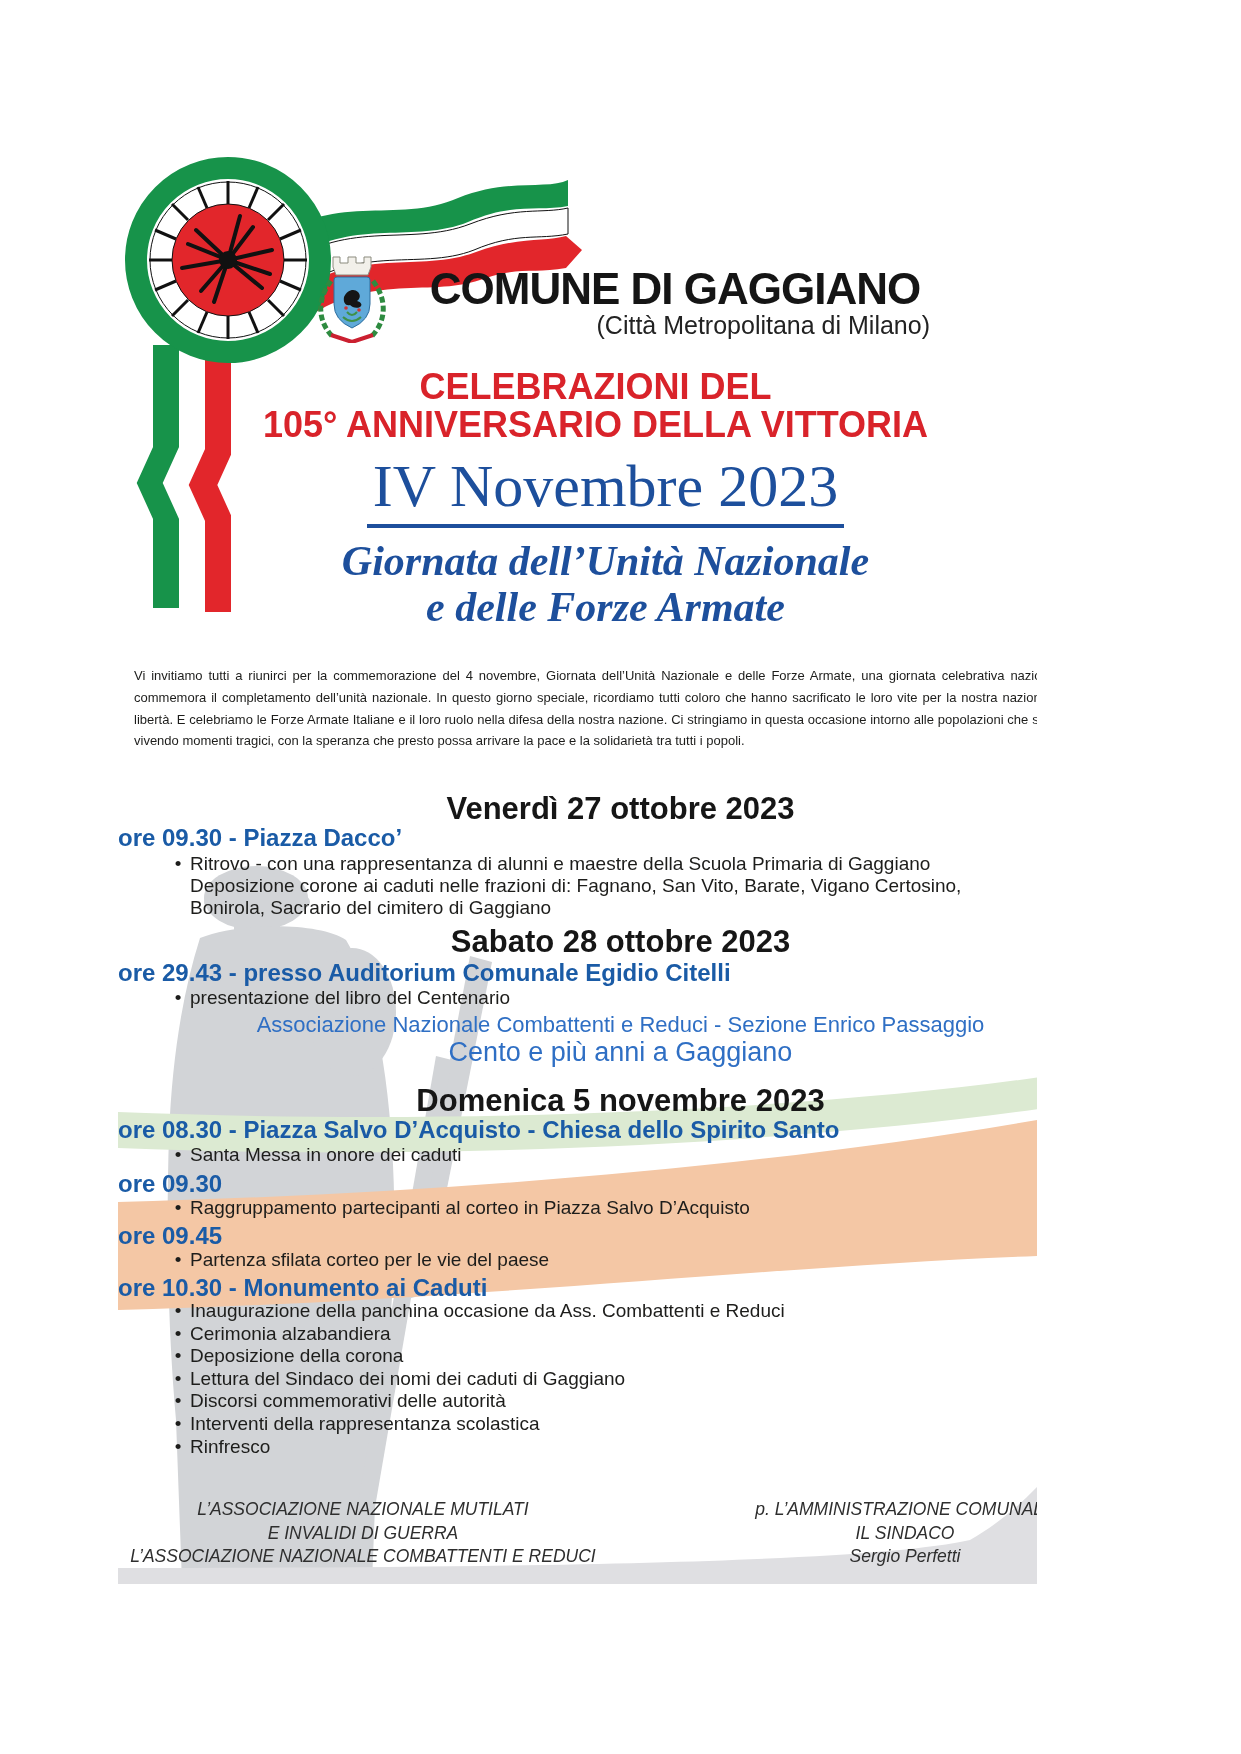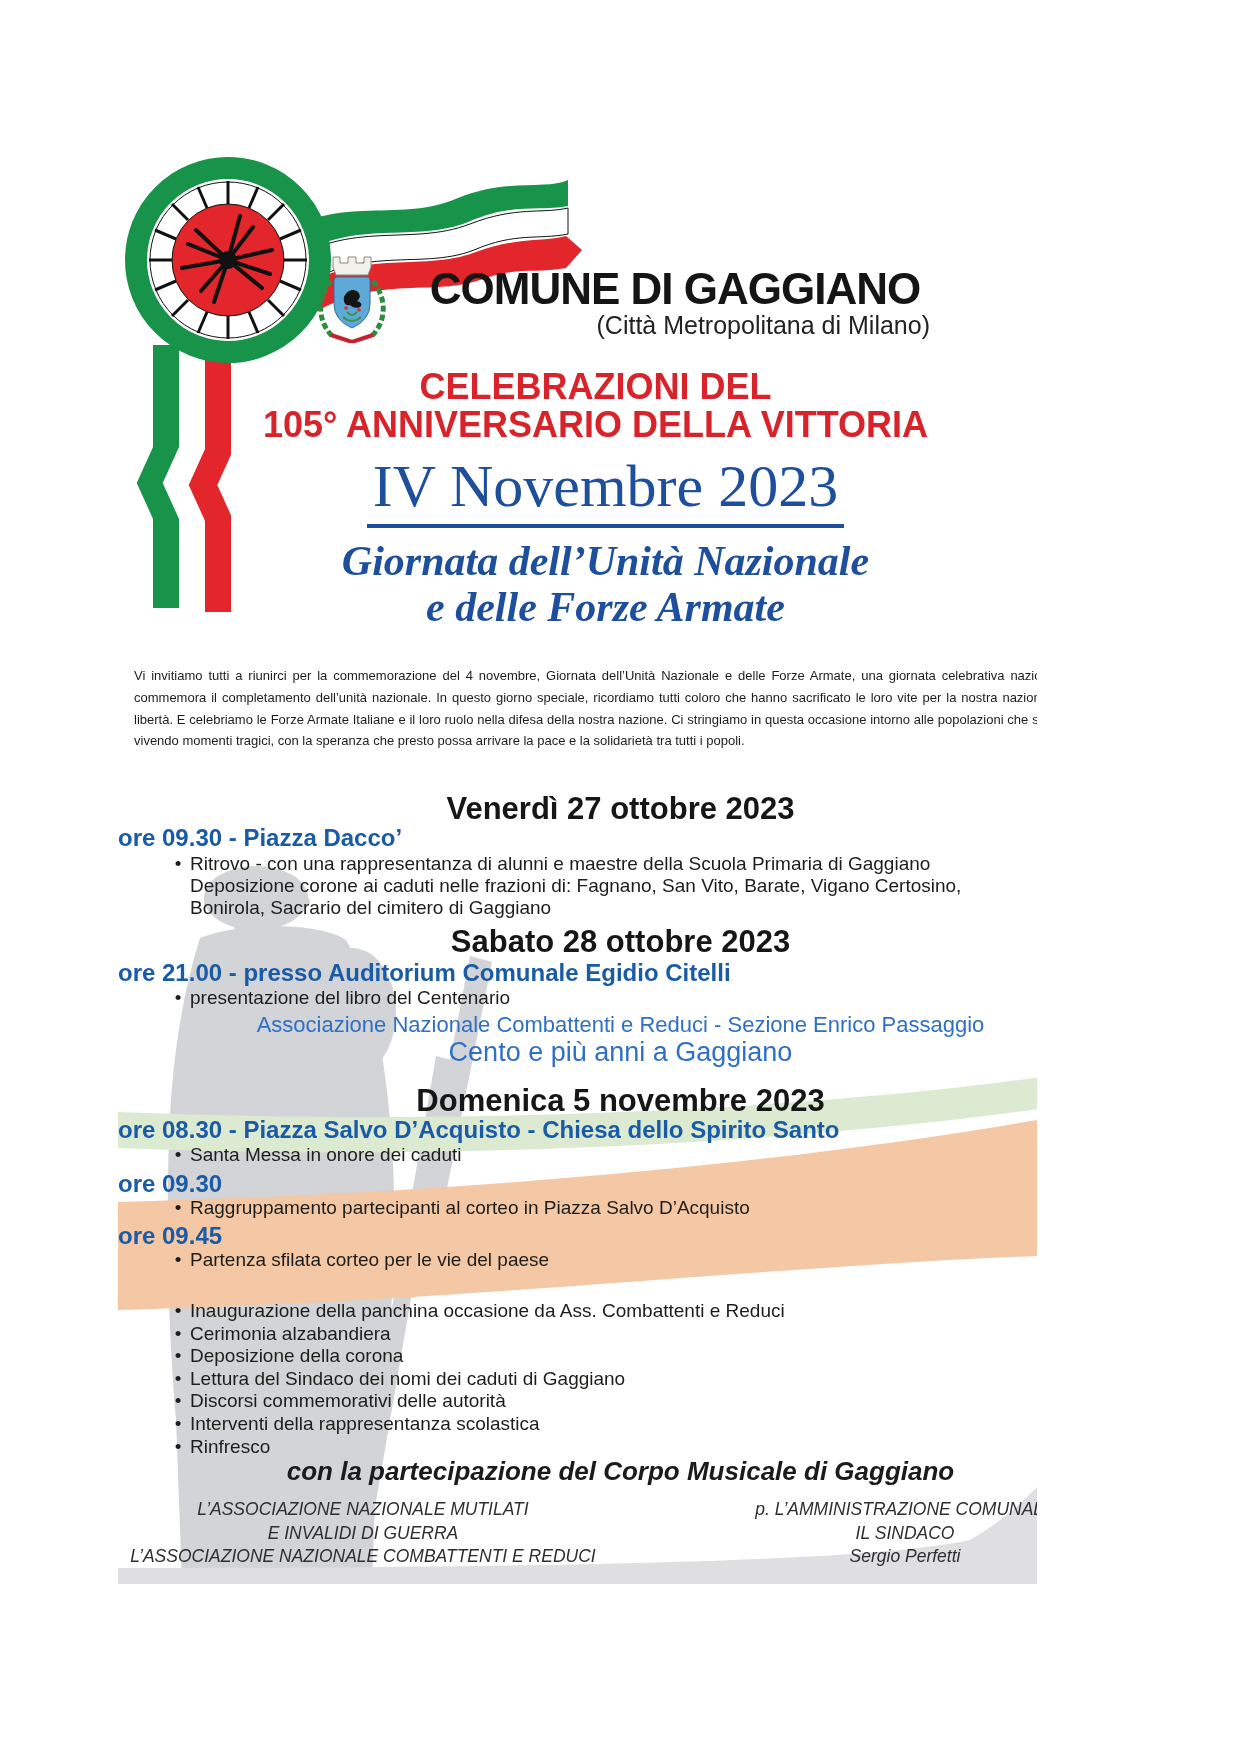--- a/index.html
+++ b/index.html
@@ -162,21 +162,21 @@
   <div class="bullets" style="top:853px">
     <div class="b-row">
       <span class="dot">•</span>
       <span class="b-text pre">Ritrovo - con una rappresentanza di alunni e maestre della Scuola Primaria di Gaggiano
 Deposizione corone ai caduti nelle frazioni di: Fagnano, San Vito, Barate, Vigano Certosino,
 Bonirola, Sacrario del cimitero di Gaggiano</span>
     </div>
   </div>
 
   <h2 class="sec" style="top:924px">Sabato 28 ottobre 2023</h2>
-  <div class="ore" style="top:959px">ore 21.00 - presso Auditorium Comunale Egidio Citelli</div>
+  <div class="ore" style="top:959px">ore 29.43 - presso Auditorium Comunale Egidio Citelli</div>
   <div class="bullets" style="top:987px">
     <div class="b-row">
       <span class="dot">•</span>
       <span class="b-text">presentazione del libro del Centenario</span>
     </div>
   </div>
   <div class="assoc">Associazione Nazionale Combattenti e Reduci - Sezione Enrico Passaggio</div>
   <div class="cento">Cento e più anni a Gaggiano</div>
 
   <h2 class="sec" style="top:1083px">Domenica 5 novembre 2023</h2>
@@ -198,20 +198,21 @@
   </div>
 
   <div class="ore" style="top:1222px">ore 09.45</div>
   <div class="bullets" style="top:1249px">
     <div class="b-row">
       <span class="dot">•</span>
       <span class="b-text">Partenza sfilata corteo per le vie del paese</span>
     </div>
   </div>
 
+  <div class="ore" style="top:1274px">ore 10.30 - Monumento ai Caduti</div>
   <div class="bullets" style="top:1300px">
     <div class="b-row">
       <span class="dot">•</span>
       <span class="b-text">Inaugurazione della panchina occasione da Ass. Combattenti e Reduci</span>
     </div>
     <div class="b-row">
       <span class="dot">•</span>
       <span class="b-text">Cerimonia alzabandiera</span>
     </div>
     <div class="b-row">
@@ -229,21 +230,20 @@
     <div class="b-row">
       <span class="dot">•</span>
       <span class="b-text">Interventi della rappresentanza scolastica</span>
     </div>
     <div class="b-row">
       <span class="dot">•</span>
       <span class="b-text">Rinfresco</span>
     </div>
   </div>
 
-  <div class="partecip">con la partecipazione del Corpo Musicale di Gaggiano</div>
 
   <div class="fcol fleft">
     <div>L’ASSOCIAZIONE NAZIONALE MUTILATI</div>
     <div>E INVALIDI DI GUERRA</div>
     <div>L’ASSOCIAZIONE NAZIONALE COMBATTENTI E REDUCI</div>
   </div>
   <div class="fcol fright">
     <div>p. L’AMMINISTRAZIONE COMUNALE</div>
     <div>IL SINDACO</div>
     <div>Sergio Perfetti</div>

